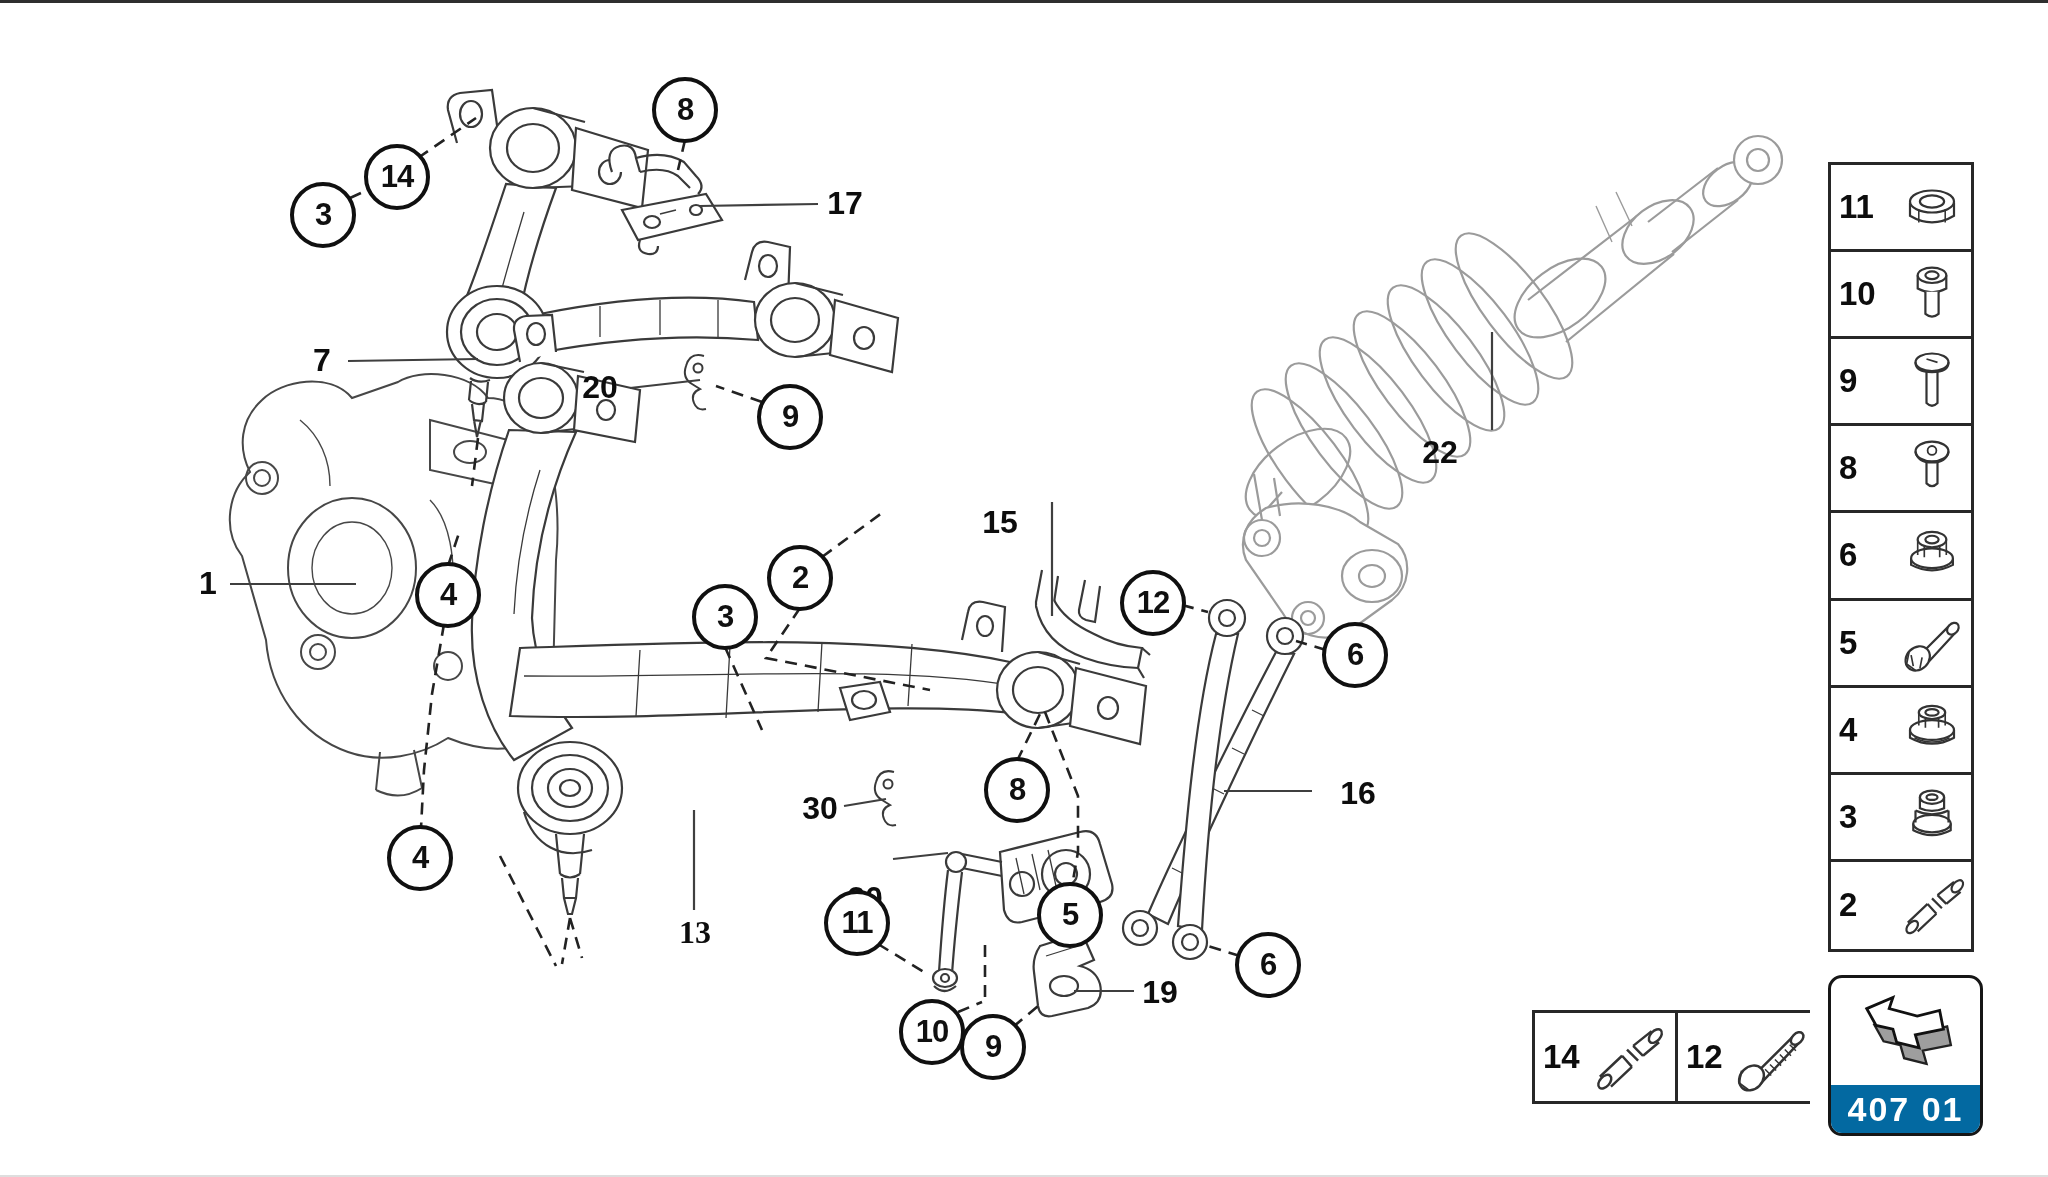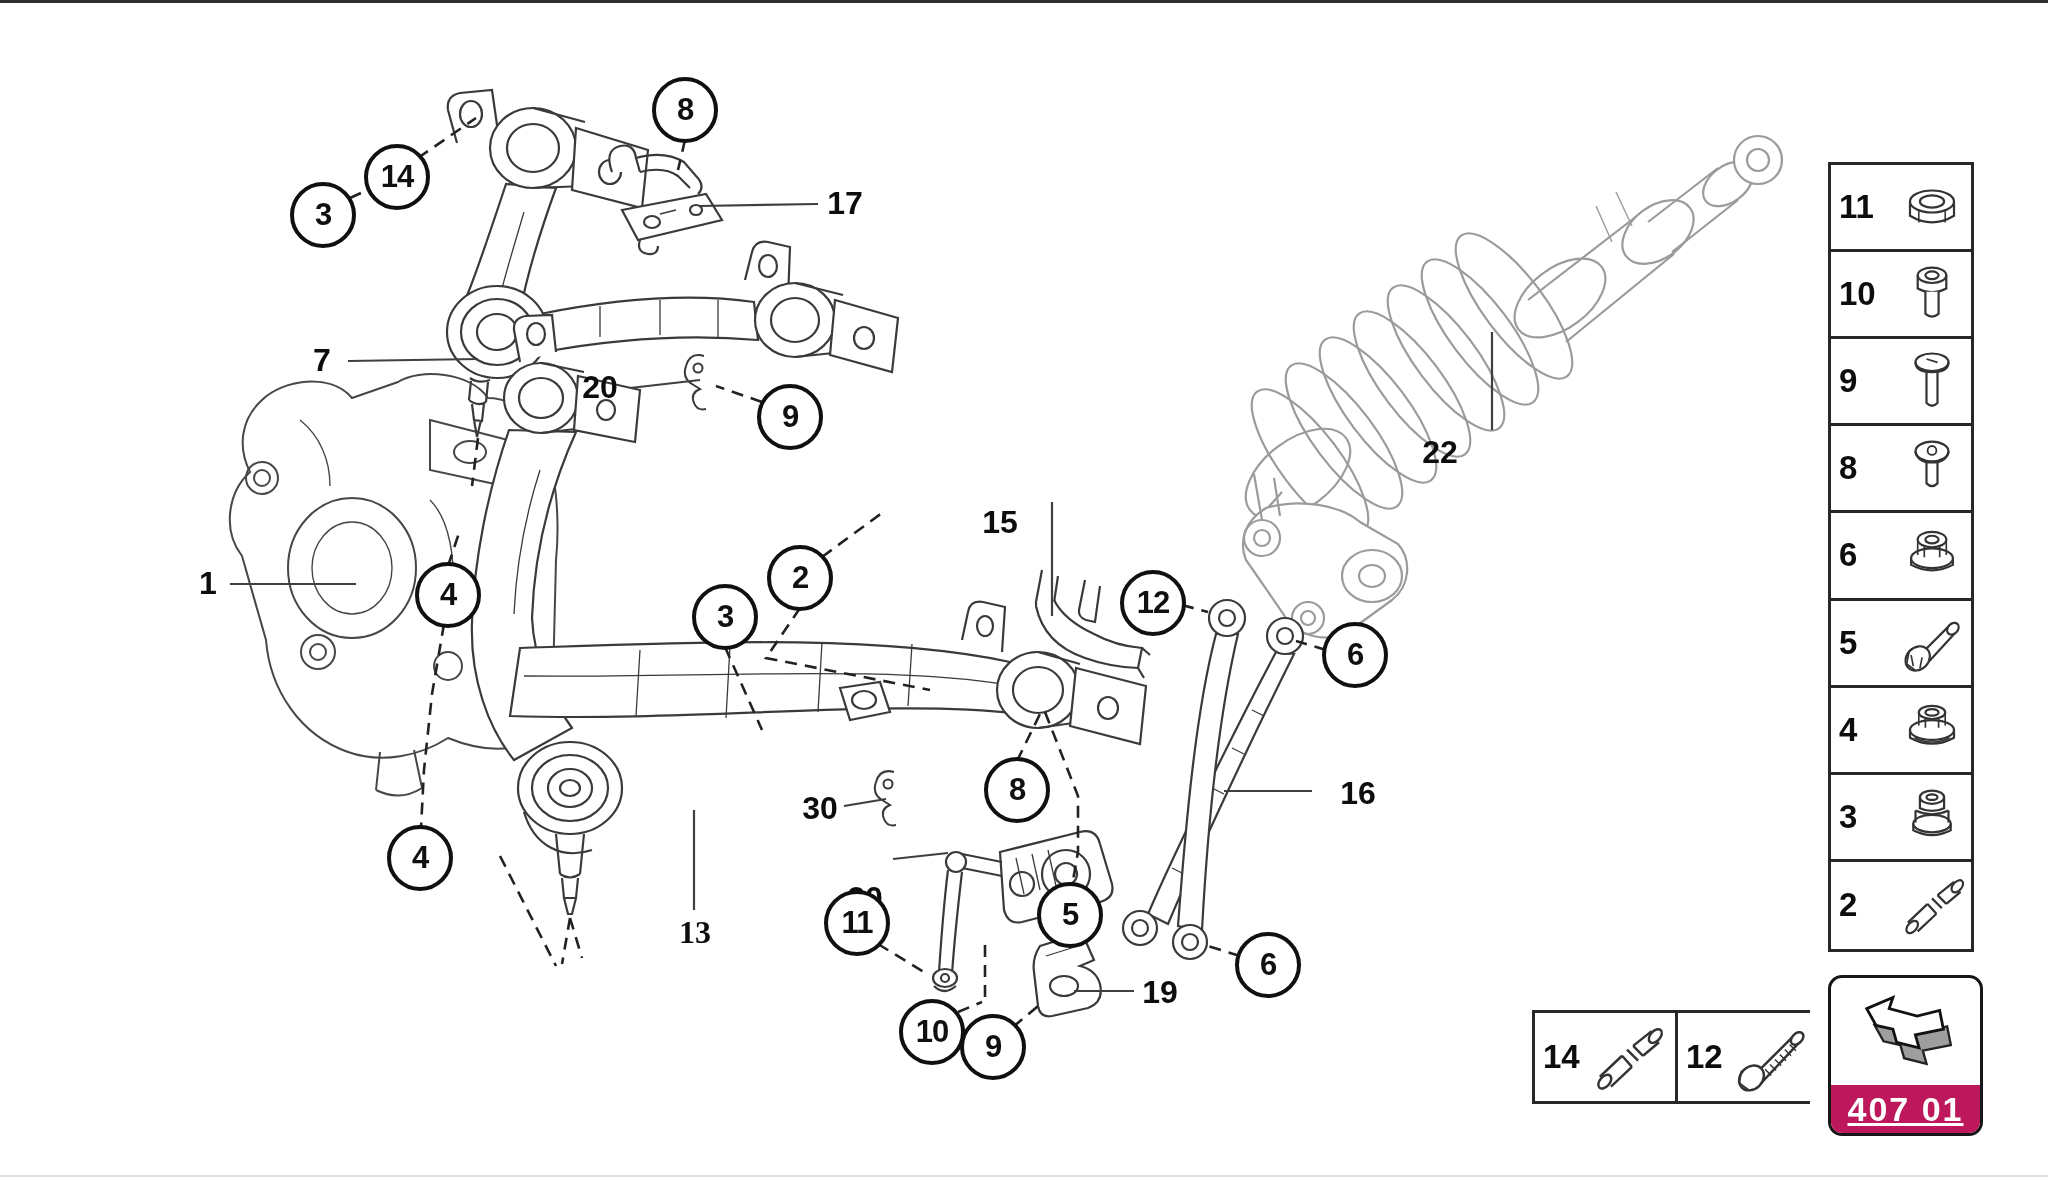--- a/index.html
+++ b/index.html
@@ -27,22 +27,22 @@
   #bottom-box{position:absolute;left:1532px;top:1010px;width:272px;height:88px;
     border:3px solid #272727;background:#fff;display:grid;grid-template-columns:1fr 1fr;}
   #bottom-box .side-cell{border-bottom:none;border-right:3px solid #272727;}
   #bottom-box .side-cell:last-child{border-right:none;}
   #bottom-box .cell-icon{width:84px;height:74px;}
   
   .badge{position:absolute;left:1828px;top:975px;width:149px;height:155px;border:3px solid #161616;
     border-radius:14px;background:#fff;overflow:hidden;display:flex;flex-direction:column;cursor:pointer;}
   .badge-top{flex:1;display:flex;align-items:center;justify-content:center;}
   .badge-arrow{width:112px;height:86px;}
-  .badge-bar{height:48px;background:#be185d;color:#ffffff;display:flex;align-items:center;
-    justify-content:center;font-weight:bold;font-size:34px;letter-spacing:2px;text-decoration:underline;}
+  .badge-bar{height:48px;background:#0369a1;color:#ffffff;display:flex;align-items:center;
+    justify-content:center;font-weight:bold;font-size:34px;letter-spacing:2px;}
 </style>
 </head>
 <body>
 
 <div class="stage">
   <div class="top-rule"></div>
 
   <svg class="artwork" viewBox="0 0 2048 1177">
     <defs>
       <symbol id="locknut-icon" viewBox="0 0 60 60">

